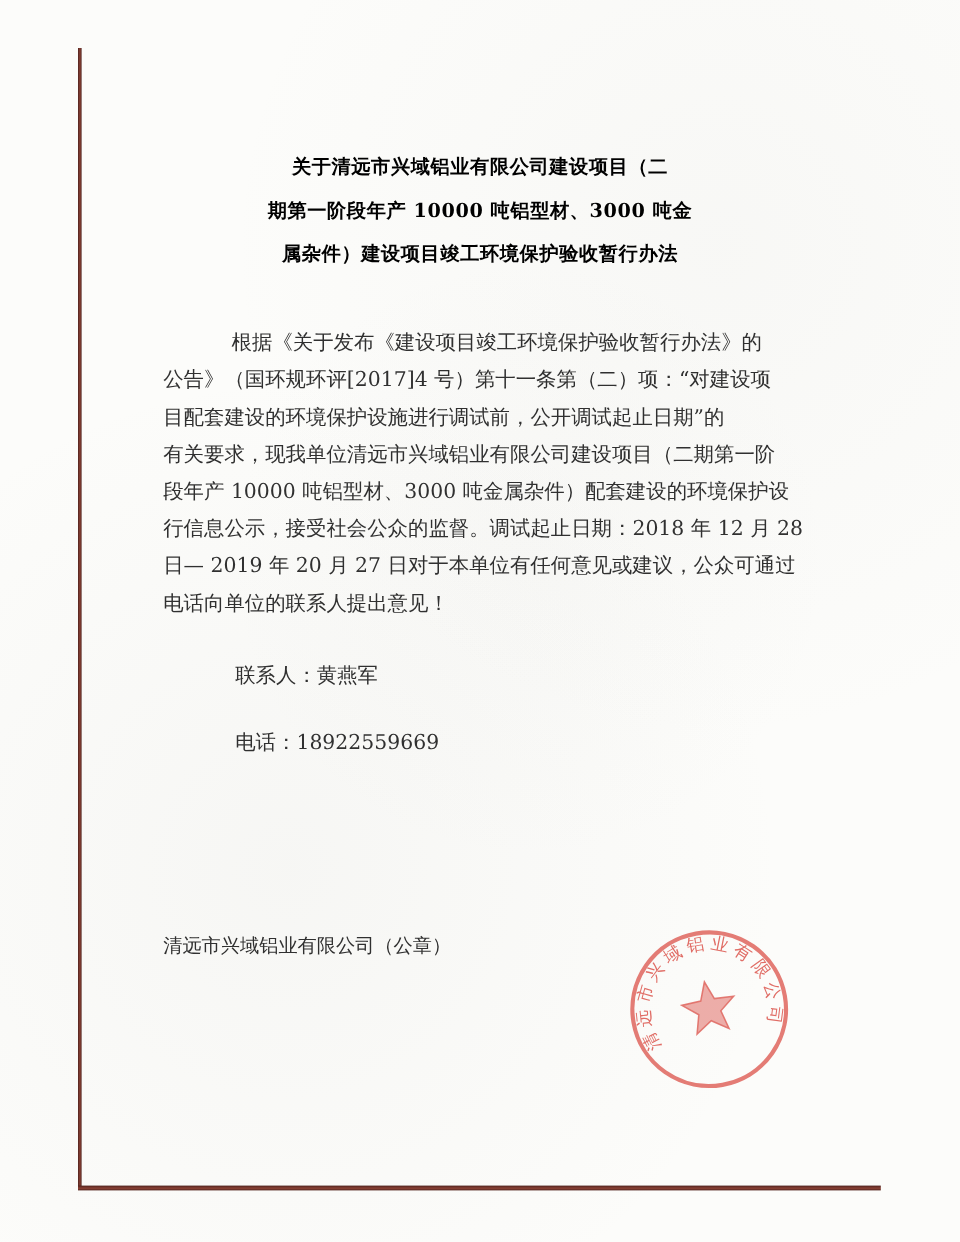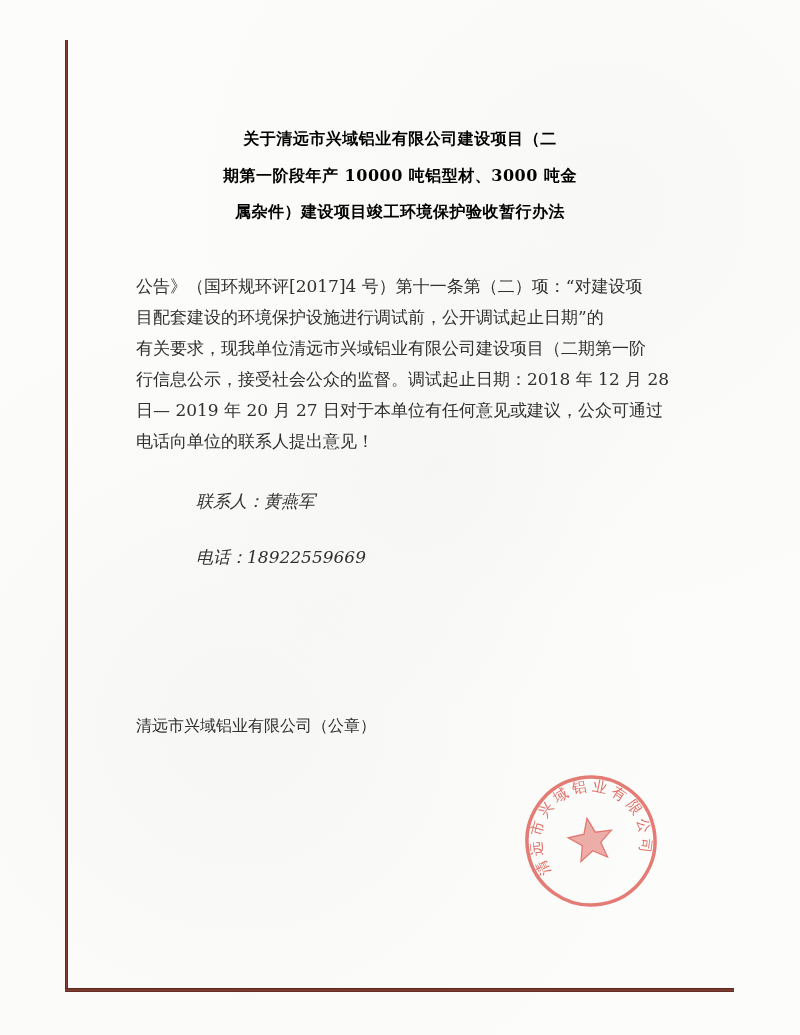--- a/index.html
+++ b/index.html
@@ -40,21 +40,21 @@
     line-height: 36.5px;
     text-align: center;
     letter-spacing: 0.5px;
     color: #000000;
   }
 
   .body-para { margin-top: 40px; font-size: 17px; line-height: 31px; color: #303030; }
   .body-para .line { text-align: left; white-space: nowrap; }
   .body-para .indent { text-indent: 57px; }
 
-  .contact { margin-top: 30px; padding-left: 60px; font-size: 17px; line-height: 28px; color: #303030; font-style: italic; }
+  .contact { margin-top: 30px; padding-left: 60px; font-size: 17px; line-height: 28px; color: #303030; }
   .contact.second { margin-top: 28px; }
 
   .signature {
     margin-top: 144px;
     padding-right: 36px;
     font-size: 16px;
     line-height: 22px;
     text-align: left;
     color: #303030;
   }
@@ -79,23 +79,25 @@
 
 <div class="content">
 
   <h1 class="doc-title">
     <div>关于清远市兴域铝业有限公司建设项目（二</div>
     <div>期第一阶段年产 10000 吨铝型材、3000 吨金</div>
     <div>属杂件）建设项目竣工环境保护验收暂行办法</div>
   </h1>
 
   <div class="body-para">
+    <div class="line indent">根据《关于发布《建设项目竣工环境保护验收暂行办法》的</div>
     <div class="line">公告》（国环规环评[2017]4 号）第十一条第（二）项：“对建设项</div>
     <div class="line">目配套建设的环境保护设施进行调试前，公开调试起止日期”的</div>
     <div class="line">有关要求，现我单位清远市兴域铝业有限公司建设项目（二期第一阶</div>
+    <div class="line">段年产 10000 吨铝型材、3000 吨金属杂件）配套建设的环境保护设</div>
     <div class="line">行信息公示，接受社会公众的监督。调试起止日期：2018 年 12 月 28</div>
     <div class="line">日— 2019 年 20 月 27 日对于本单位有任何意见或建议，公众可通过</div>
     <div class="line">电话向单位的联系人提出意见！</div>
   </div>
 
   <div class="contact">联系人：黄燕军</div>
   <div class="contact second">电话：18922559669</div>
 
   <div class="signature">清远市兴域铝业有限公司（公章）</div>
 

